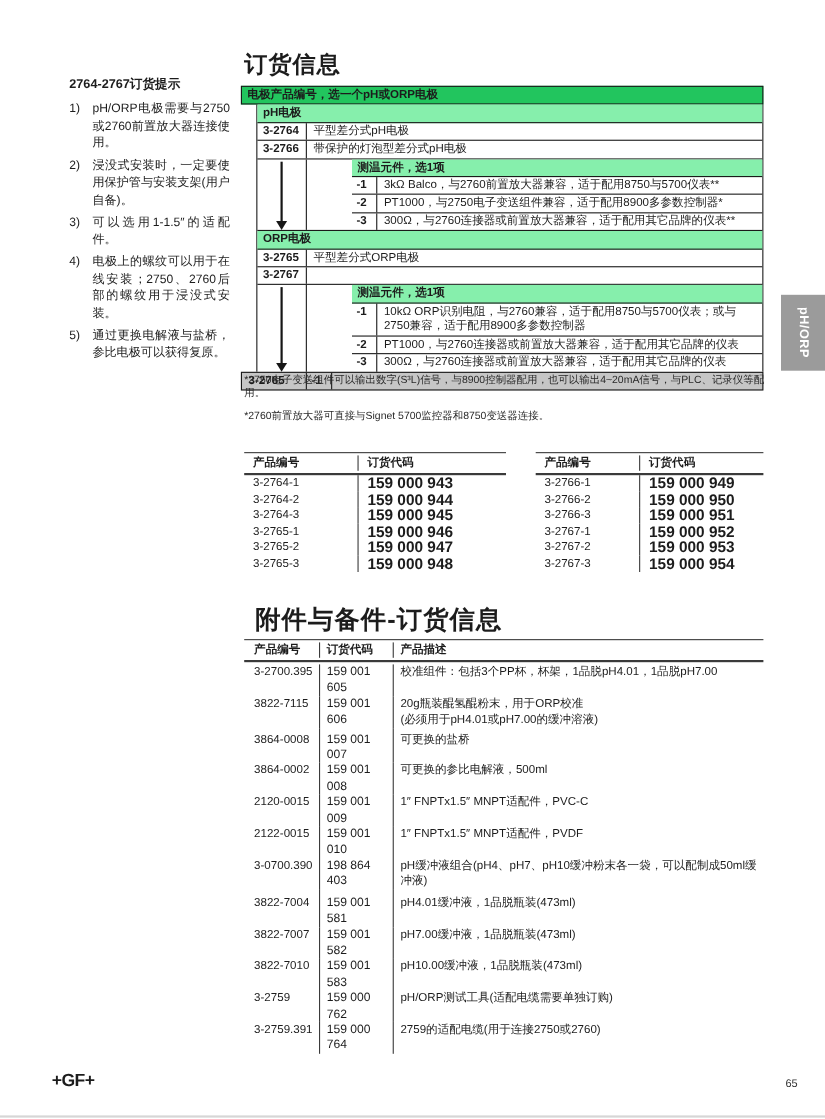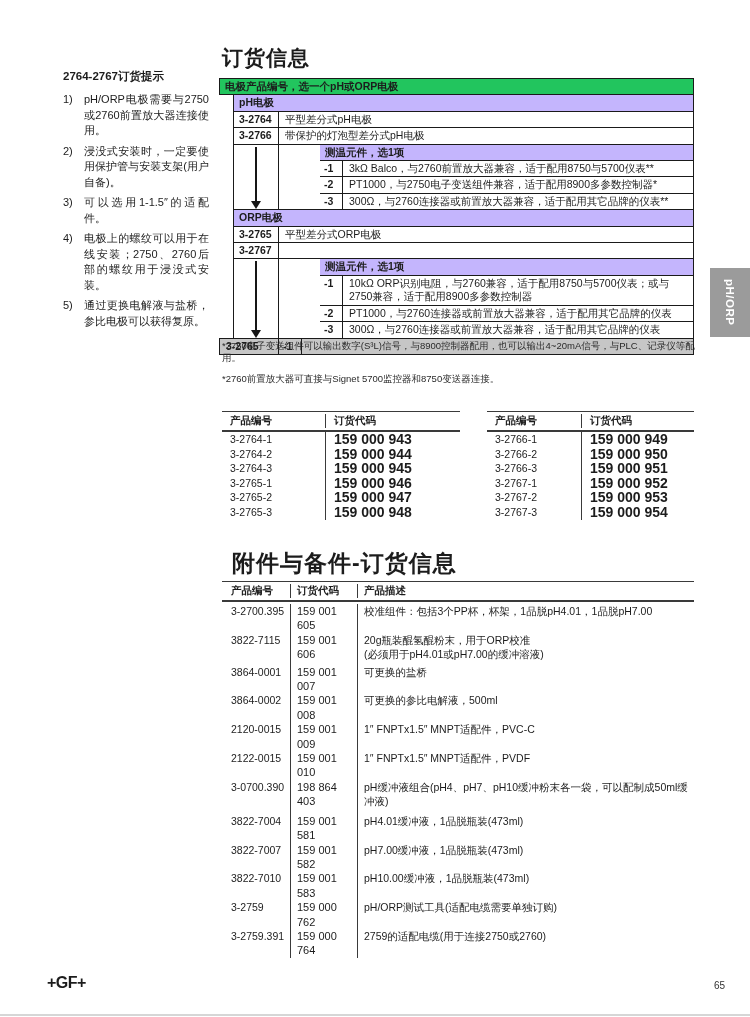--- a/index.html
+++ b/index.html
@@ -15,21 +15,21 @@
   .note-num { width:21px; flex:none; }
   .note-text { flex:1; text-align:justify; }
   
   .main-title { position:absolute; left:222px; top:44px; font-size:21px; font-weight:bold; letter-spacing:1px; }
   .acc-title  { position:absolute; left:232px; top:548px; font-size:23px; font-weight:bold; letter-spacing:1px; }
   
   .sel-table { position:absolute; left:219px; top:78px; width:475px; font-size:10.5px; line-height:13.4px; }
   .sel-header { border:1px solid #1a1a1a; background:#22c55e; font-weight:bold; padding:1px 4px 1px 5px; }
   .sel-inner { margin-left:14px; border-left:1px solid #1a1a1a; border-right:1px solid #1a1a1a; }
   .srow { display:flex; border-bottom:1px solid #1a1a1a; }
-  .srow.sec { background:#c4b5fd; font-weight:bold; padding:1px 4px 1px 5px; display:block; }
+  .srow.sec { background:#86efac; font-weight:bold; padding:1px 4px 1px 5px; display:block; }
   .c1 { width:45px; flex:none; border-right:1px solid #1a1a1a; font-weight:bold; padding:1px 2px 1px 5px; }
   .c2 { width:23px; flex:none; border-right:1px solid #1a1a1a; font-weight:bold; padding:1px 2px 1px 4px; }
   .cd { flex:1; padding:1px 4px 1px 6px; }
   .optgrp { display:flex; border-bottom:1px solid #1a1a1a; }
   .optgrp.last { border-bottom:none; }
   .arrowcell { width:45px; flex:none; border-right:1px solid #1a1a1a; position:relative; }
   .arrow-line { position:absolute; left:21px; top:2px; bottom:7px; width:2px; background:#161616; }
   .arrow-head { position:absolute; left:17px; bottom:0; width:0; height:0;
     border-left:5px solid transparent; border-right:5px solid transparent; border-top:8px solid #161616; }
   .optrows { flex:1;margin-left:41px; }
@@ -257,21 +257,21 @@
         <span class="ac1">3-2700.395</span>
         <span class="ac2">159 001 605</span>
         <span class="ac3"><span>校准组件：包括3个PP杯，杯架，1品脱pH4.01，1品脱pH7.00</span><div></div></span>
       </div>
       <div class="acc-row">
         <span class="ac1">3822-7115</span>
         <span class="ac2">159 001 606</span>
         <span class="ac3"><span>20g瓶装醌氢醌粉末，用于ORP校准</span><div>(必须用于pH4.01或pH7.00的缓冲溶液)</div></span>
       </div>
       <div class="acc-row gap-sm">
-        <span class="ac1">3864-0001</span>
+        <span class="ac1">3864-0008</span>
         <span class="ac2">159 001 007</span>
         <span class="ac3"><span>可更换的盐桥</span><div></div></span>
       </div>
       <div class="acc-row">
         <span class="ac1">3864-0002</span>
         <span class="ac2">159 001 008</span>
         <span class="ac3"><span>可更换的参比电解液，500ml</span><div></div></span>
       </div>
       <div class="acc-row">
         <span class="ac1">2120-0015</span>

